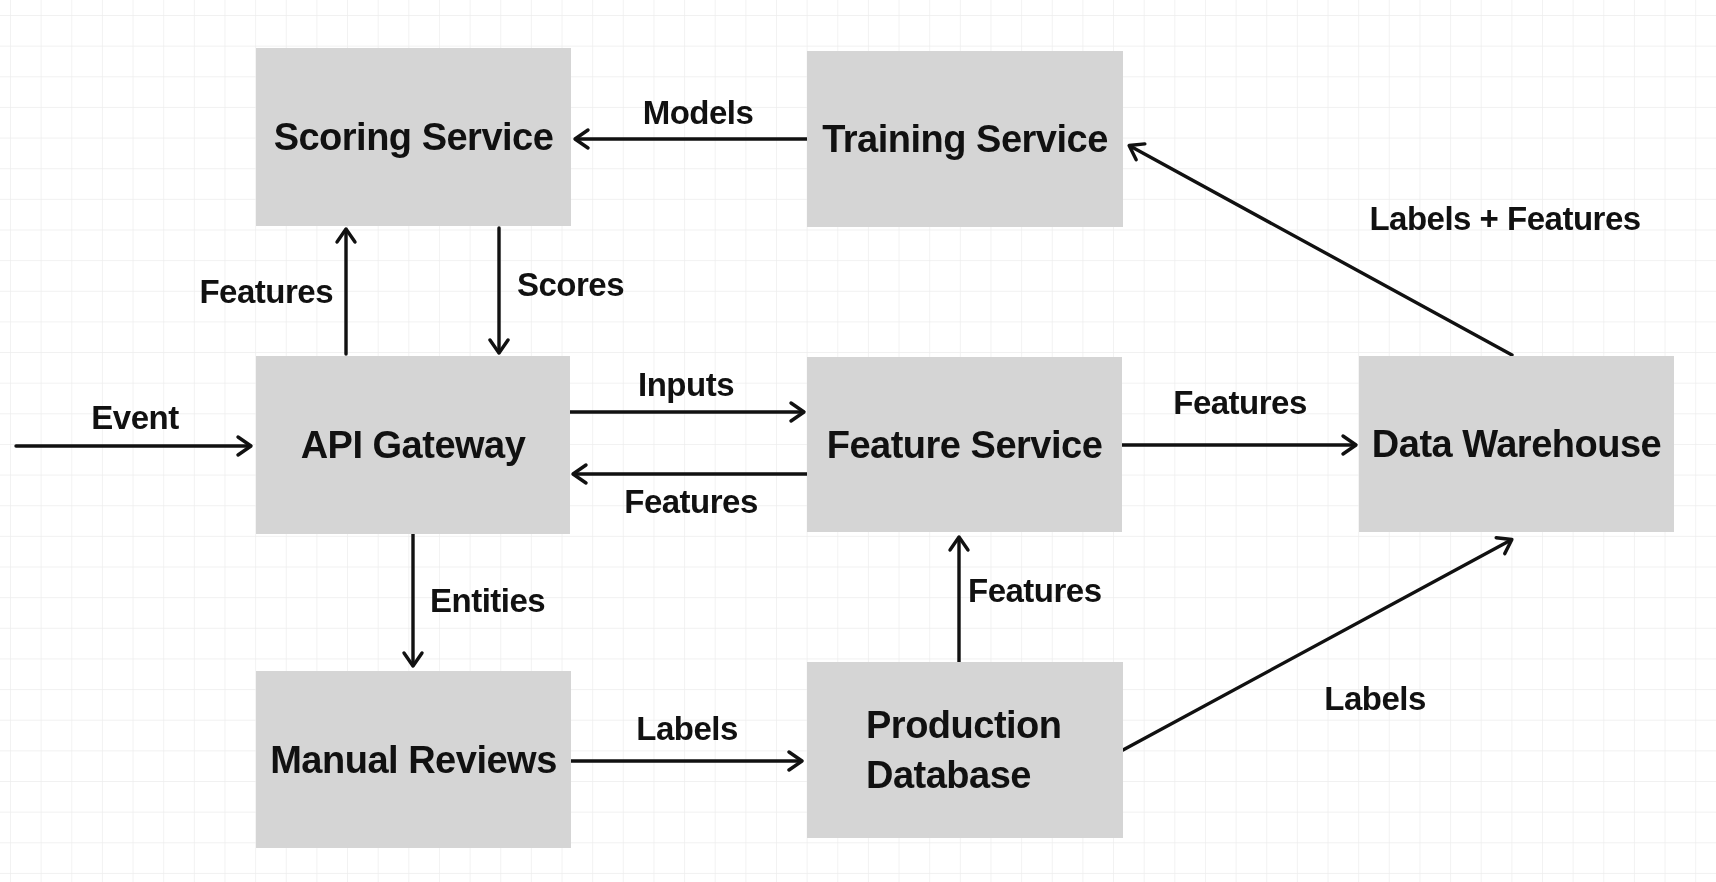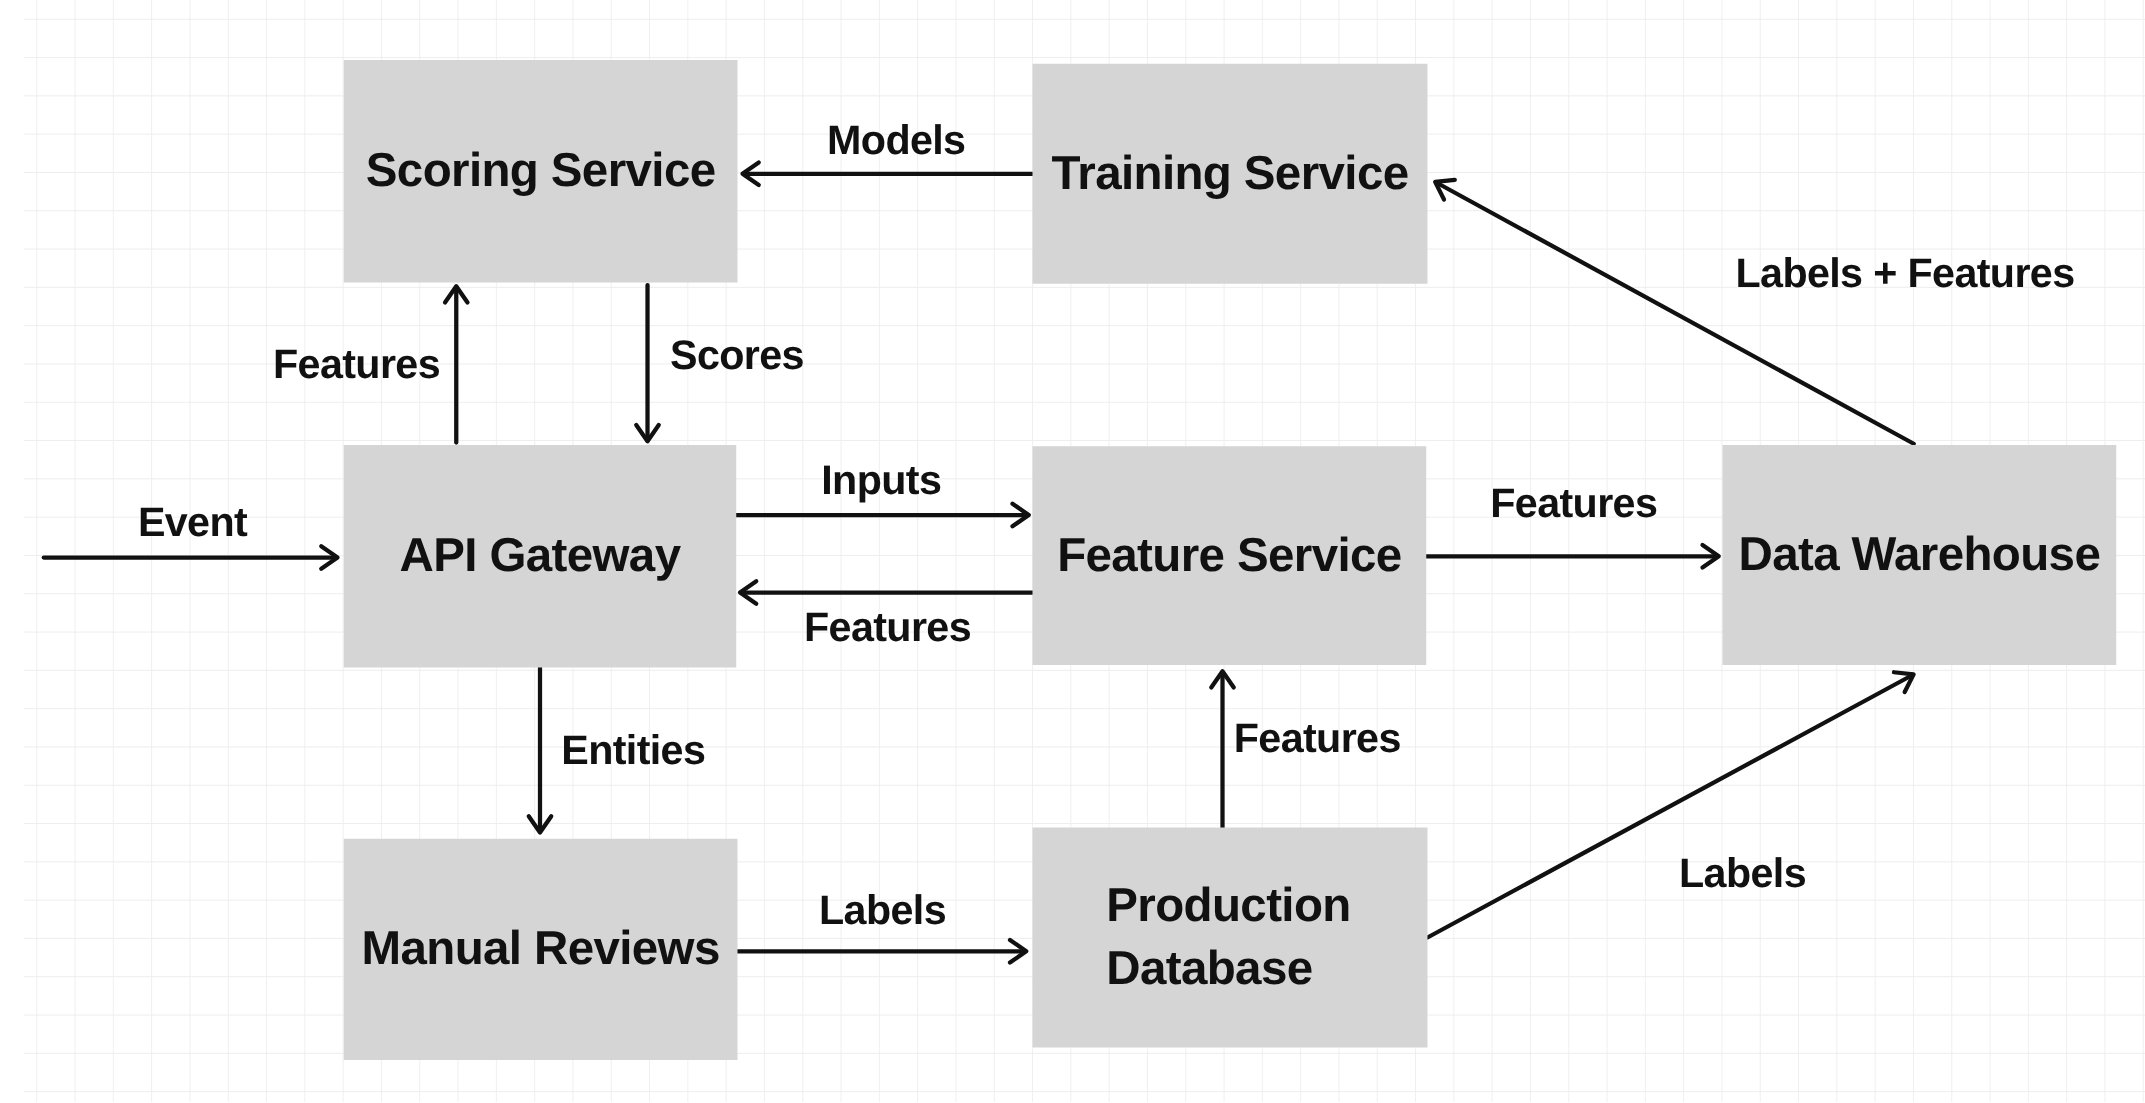--- a/index.html
+++ b/index.html
@@ -1,16 +1,16 @@
 <!DOCTYPE html>
 <html><head>
 <meta charset="utf-8">
 <style>
   html,body{margin:0;padding:0;background:#ffffff;overflow:hidden;}
-  .canvas-wrap{width:1632px;height:882px;position:relative;padding-left:19px;}
+  .canvas-wrap{width:1632px;height:882px;position:relative;}
   svg{display:block;}
   text{font-family:"Liberation Sans","DejaVu Sans",sans-serif;font-weight:bold;fill:#111111;}
   .node-label{font-size:38px;letter-spacing:-0.5px;}
   .edge-label{font-size:33px;letter-spacing:-0.5px;}
 </style>
 </head>
 <body>
 
 <div class="canvas-wrap">
   <svg id="diagram-svg" width="1716" height="882" viewBox="0 0 1716 882">

